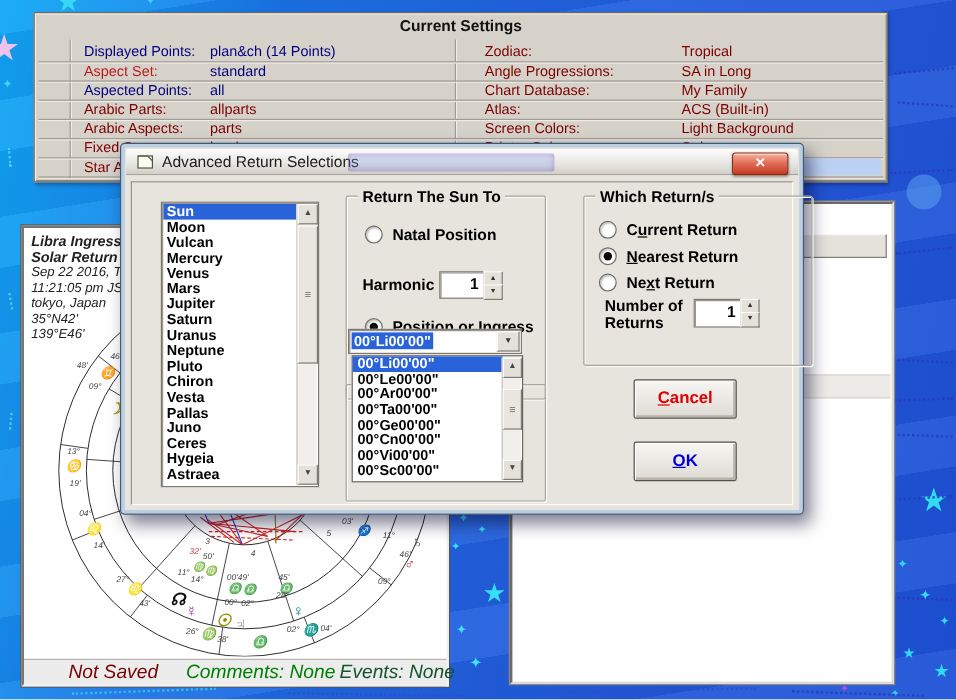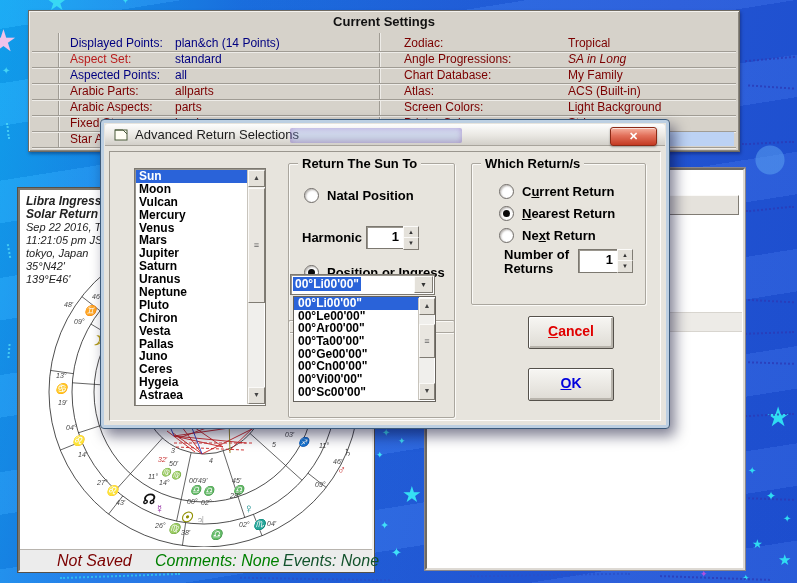--- a/index.html
+++ b/index.html
@@ -138,21 +138,21 @@
     <div class="trow" style="top:24px">
         <span class="tlabel" style="left: 38px; color: rgb(0, 0, 128);">Displayed Points:</span>
         <span class="tvalue" style="left: 143px; color: rgb(0, 0, 128);">plan&amp;ch  (14 Points)</span>
         <span class="tlabel" style="left: 372px; color: rgb(123, 0, 0);">Zodiac:</span>
         <span class="tvalue" style="left: 536px; color: rgb(123, 0, 0);">Tropical</span>
       </div>
     <div class="trow" style="top:40px">
         <span class="tlabel" style="left: 38px; color: #b91c1c;">Aspect Set:</span>
         <span class="tvalue" style="left: 143px; color: rgb(0, 0, 128);">standard</span>
         <span class="tlabel" style="left: 372px; color: rgb(123, 0, 0);">Angle Progressions:</span>
-        <span class="tvalue" style="left: 536px; color: rgb(123, 0, 0); font-style: italic;">SA in Long</span>
+        <span class="tvalue" style="left: 536px; color: rgb(123, 0, 0);">SA in Long</span>
       </div>
     <div class="trow" style="top:72px">
         <span class="tlabel" style="left: 38px; color: rgb(123, 0, 0);">Arabic Parts:</span>
         <span class="tvalue" style="left: 143px; color: rgb(123, 0, 0);">allparts</span>
         <span class="tlabel" style="left: 372px; color: rgb(123, 0, 0);">Atlas:</span>
         <span class="tvalue" style="left: 536px; color: rgb(123, 0, 0);">ACS  (Built-in)</span>
       </div>
     <div class="trow" style="top:56px">
         <span class="tlabel" style="left: 38px; color: rgb(0, 0, 128);">Aspected Points:</span>
         <span class="tvalue" style="left: 143px; color: rgb(0, 0, 128);">all</span>
@@ -379,21 +379,21 @@
         <div class="dd-item">00°Vi00'00"</div>
         <div class="dd-item">00°Sc00'00"</div>
       </div>
       <div class="vscroll" style="width:15px;">
         <div class="sbtn" style="top:0;width:14px;">▲</div>
         <div class="sthumb" style="top:26px;height:32px;line-height:32px;width:14px;">≡</div>
         <div class="sbtn" style="bottom:0;top:auto;width:14px;">▼</div>
       </div>
     </div>
 
-    <div class="group" style="left:370px;top:43px;width:173px;height:140px;">
+    <div class="group" style="left:385px;top:43px;width:173px;height:140px;padding-left:16px;">
       <span class="gtitle">Which Return/s</span>
     </div>
     <div class="radiorow" style="left:398px;top:64px;">
       <span class="radio"></span>
       <span><span>C</span><u>u</u><span>rrent Return</span></span>
     </div>
     <div class="radiorow" style="left:398px;top:86px;">
       <span class="radio sel"></span>
       <span><span></span><u>N</u><span>earest Return</span></span>
     </div>

